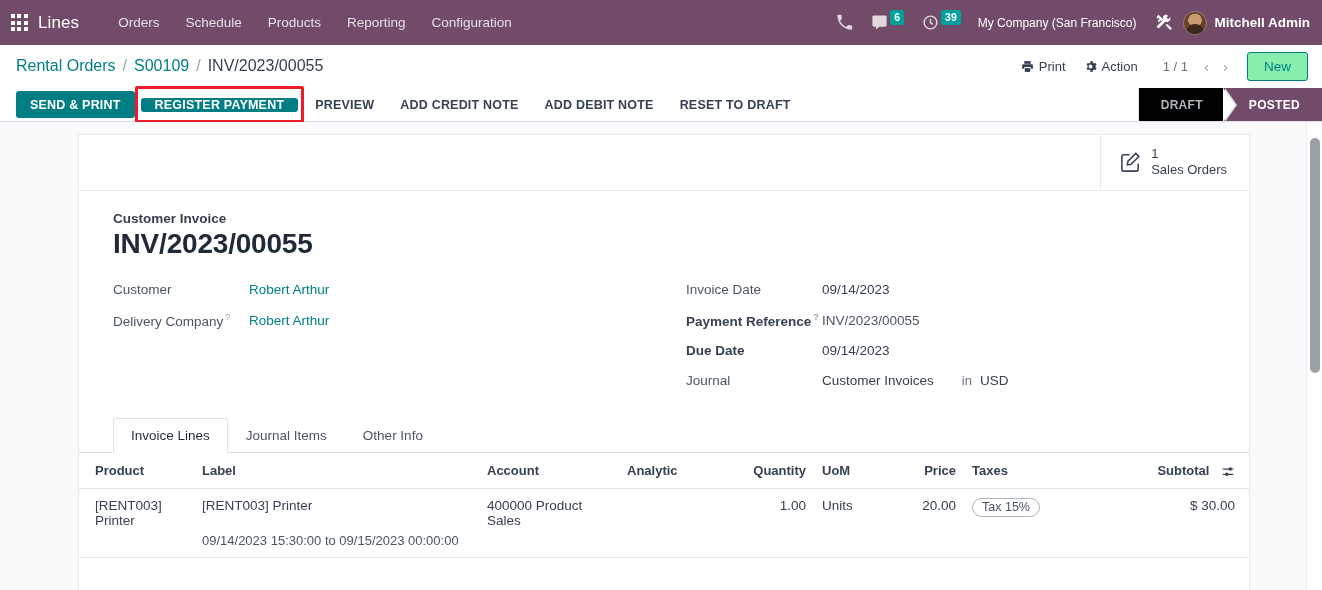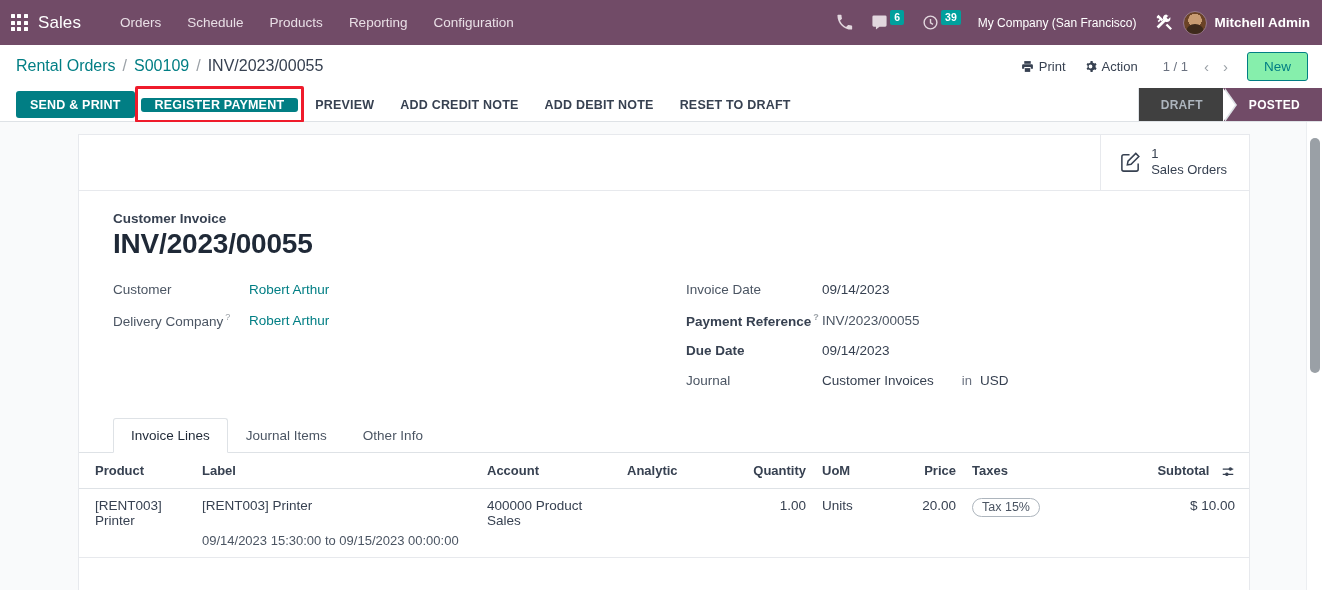--- a/index.html
+++ b/index.html
@@ -173,21 +173,21 @@
   .st {
     font-size: 12px;
     font-weight: bold;
     letter-spacing: .3px;
     display: flex; align-items: center;
     padding: 0 22px 0 22px;
     position: relative;
     text-transform: uppercase;
     cursor: pointer;
   }
-  .st.inactive { color: #adb5bd; background: #404040; padding-right: 20px; }
+  .st.inactive { color: #adb5bd; background: #000000; padding-right: 20px; }
   .st.inactive::after {
     content: "";
     position: absolute; right: -12px; top: 0;
     width: 0; height: 0;
     border-top: 17px solid transparent;
     border-bottom: 17px solid transparent;
     border-left: 12px solid #fff;
     z-index: 3;
   }
   .st.inactive::before {
@@ -327,21 +327,21 @@
     <i></i>
       <i></i>
       <i></i>
       <i></i>
       <i></i>
       <i></i>
       <i></i>
       <i></i>
       <i></i>
   </div>
-  <div class="brand">Sales</div>
+  <div class="brand">Lines</div>
 
   <div class="nav-item">Orders</div>
   <div class="nav-item">Schedule</div>
   <div class="nav-item">Products</div>
   <div class="nav-item">Reporting</div>
   <div class="nav-item">Configuration</div>
 
   <div class="nav-spacer"></div>
 
   <div class="sys-icon" title="VOIP">
@@ -532,21 +532,21 @@
               <div class="lbl-sub">09/14/2023 15:30:00 to 09/15/2023 00:00:00</div>
             </td>
             <td>400000 Product Sales</td>
             <td></td>
             <td class="r">1.00</td>
             <td>Units</td>
             <td class="r">20.00</td>
             <td>
               <span class="tax-pill">Tax 15%</span>
             </td>
-            <td class="r" style="padding-right:14px;">$ 10.00</td>
+            <td class="r" style="padding-right:14px;">$ 30.00</td>
           </tr>
           <tr class="empty-row">
             <td colspan="9"></td>
           </tr>
         </tbody>
       </table>
 
     </div>
   </div>
 

